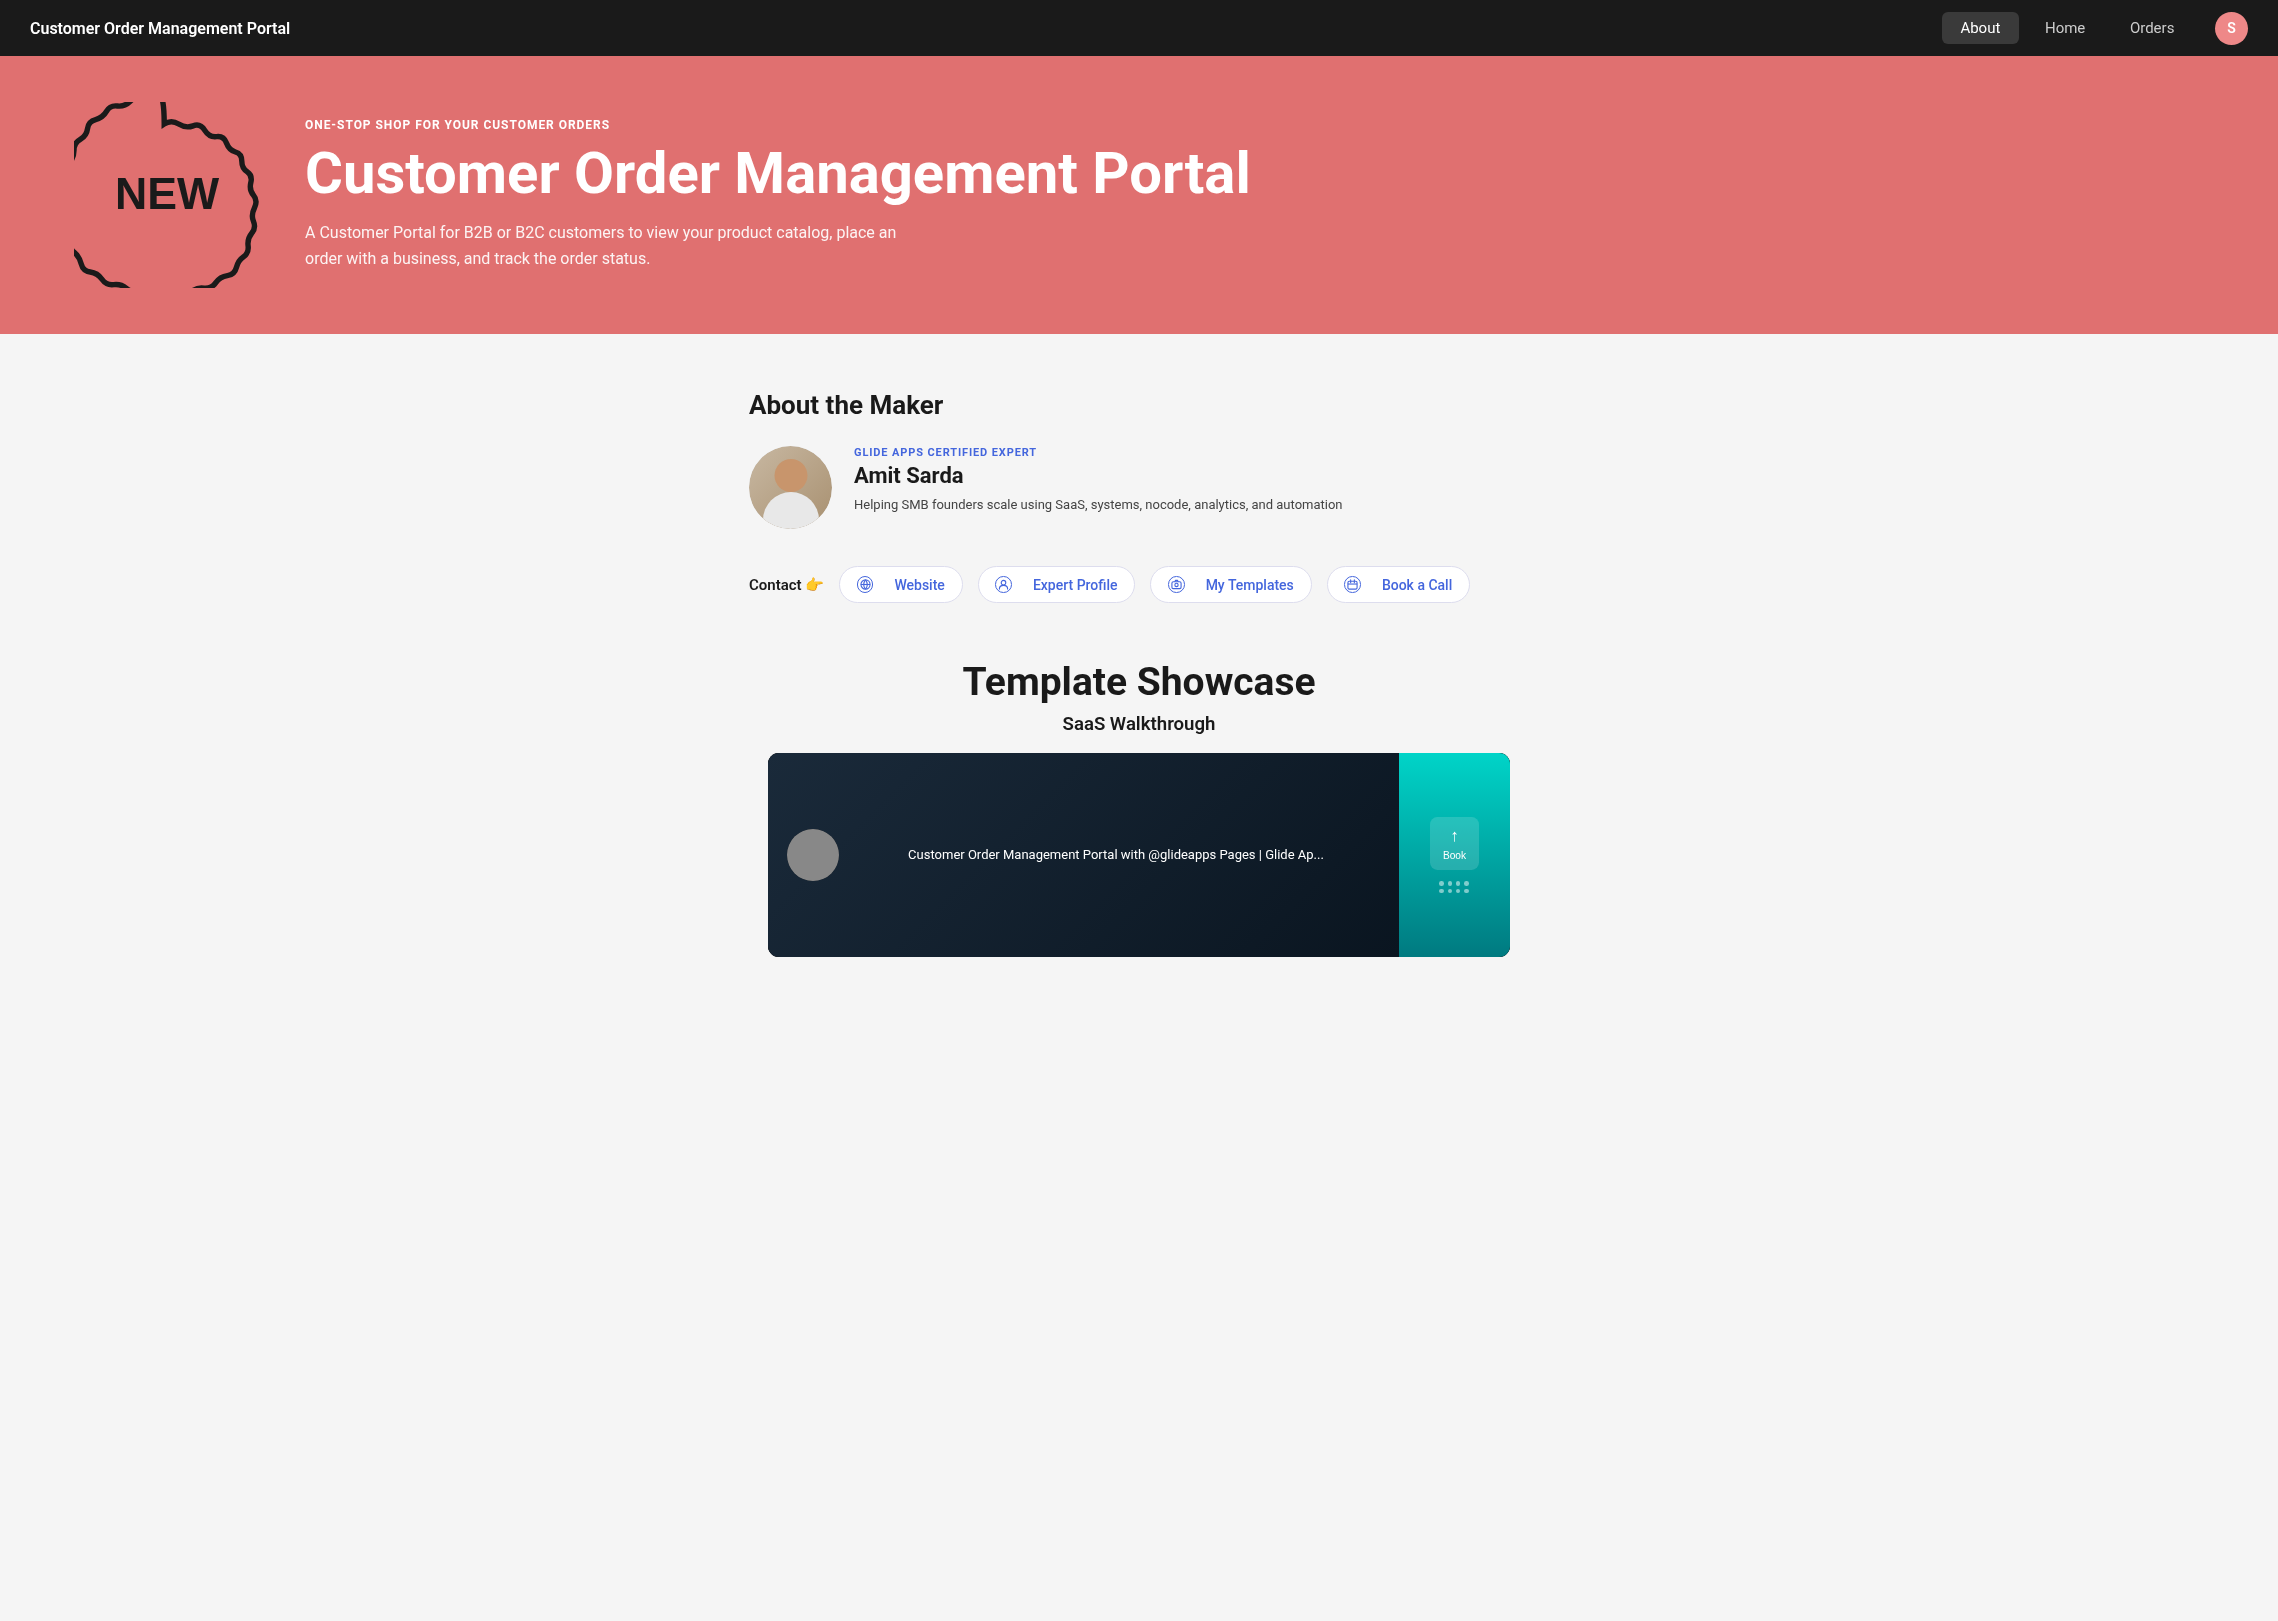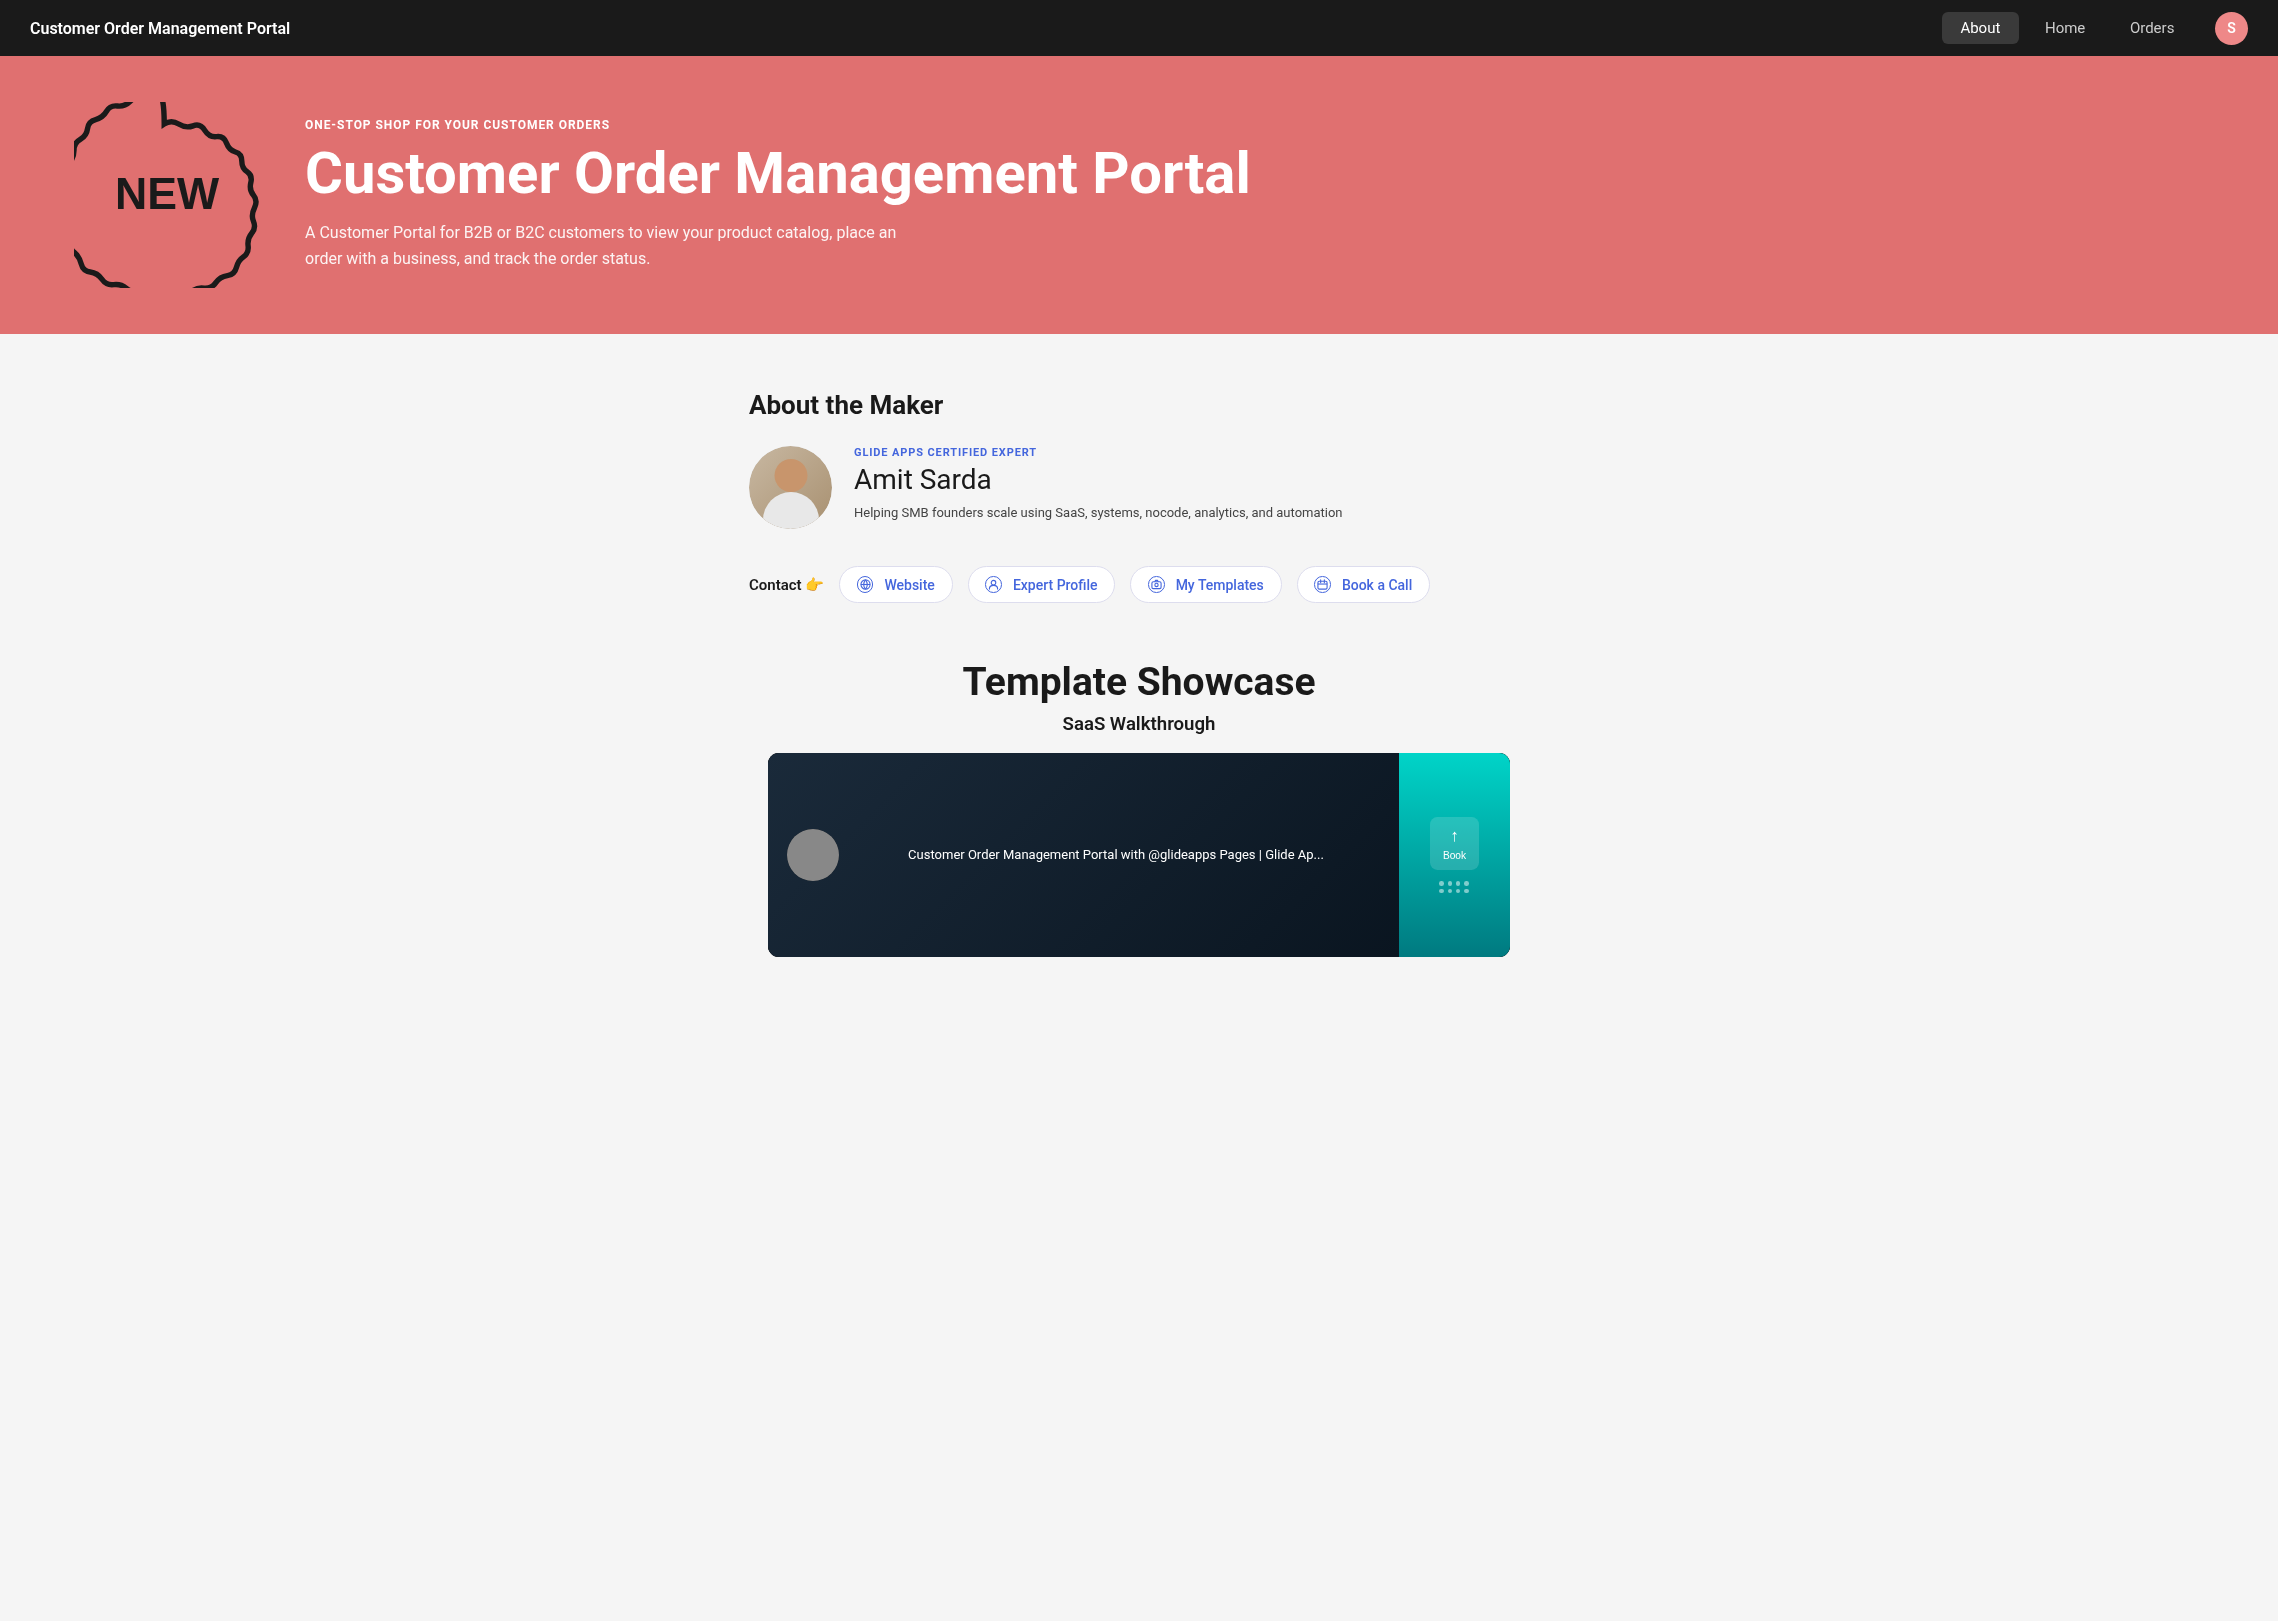--- a/index.html
+++ b/index.html
@@ -165,22 +165,22 @@
     .maker-info { flex: 1; }
     .maker-certified {
       color: #4466dd;
       font-size: 11px;
       font-weight: 700;
       letter-spacing: 0.08em;
       text-transform: uppercase;
       margin-bottom: 3.7px;
     }
     .maker-name {
-      font-size: 28px;
-      font-weight: 400;
+      font-size: 22px;
+      font-weight: 700;
       color: #1a1a1a;
       margin-bottom: 7.4px;
     }
     .maker-desc {
       font-size: 13px;
       color: #444;
       line-height: 1.6;
     }
 
     
@@ -193,21 +193,21 @@
     }
     .contact-label {
       font-size: 15px;
       font-weight: 600;
       color: #1a1a1a;
       white-space: nowrap;
     }
     .contact-btn {
       display: flex;
       align-items: center;
-      gap: 11px;
+      gap: 21px;
       padding: 9.3px 16.7px;
       border-radius: 46px;
       border: 1.4px solid #dde;
       background: #fff;
       color: #4466dd;
       font-size: 14px;
       font-weight: 500;
       cursor: pointer;
       text-decoration: none;
       transition: box-shadow 0.15s;

